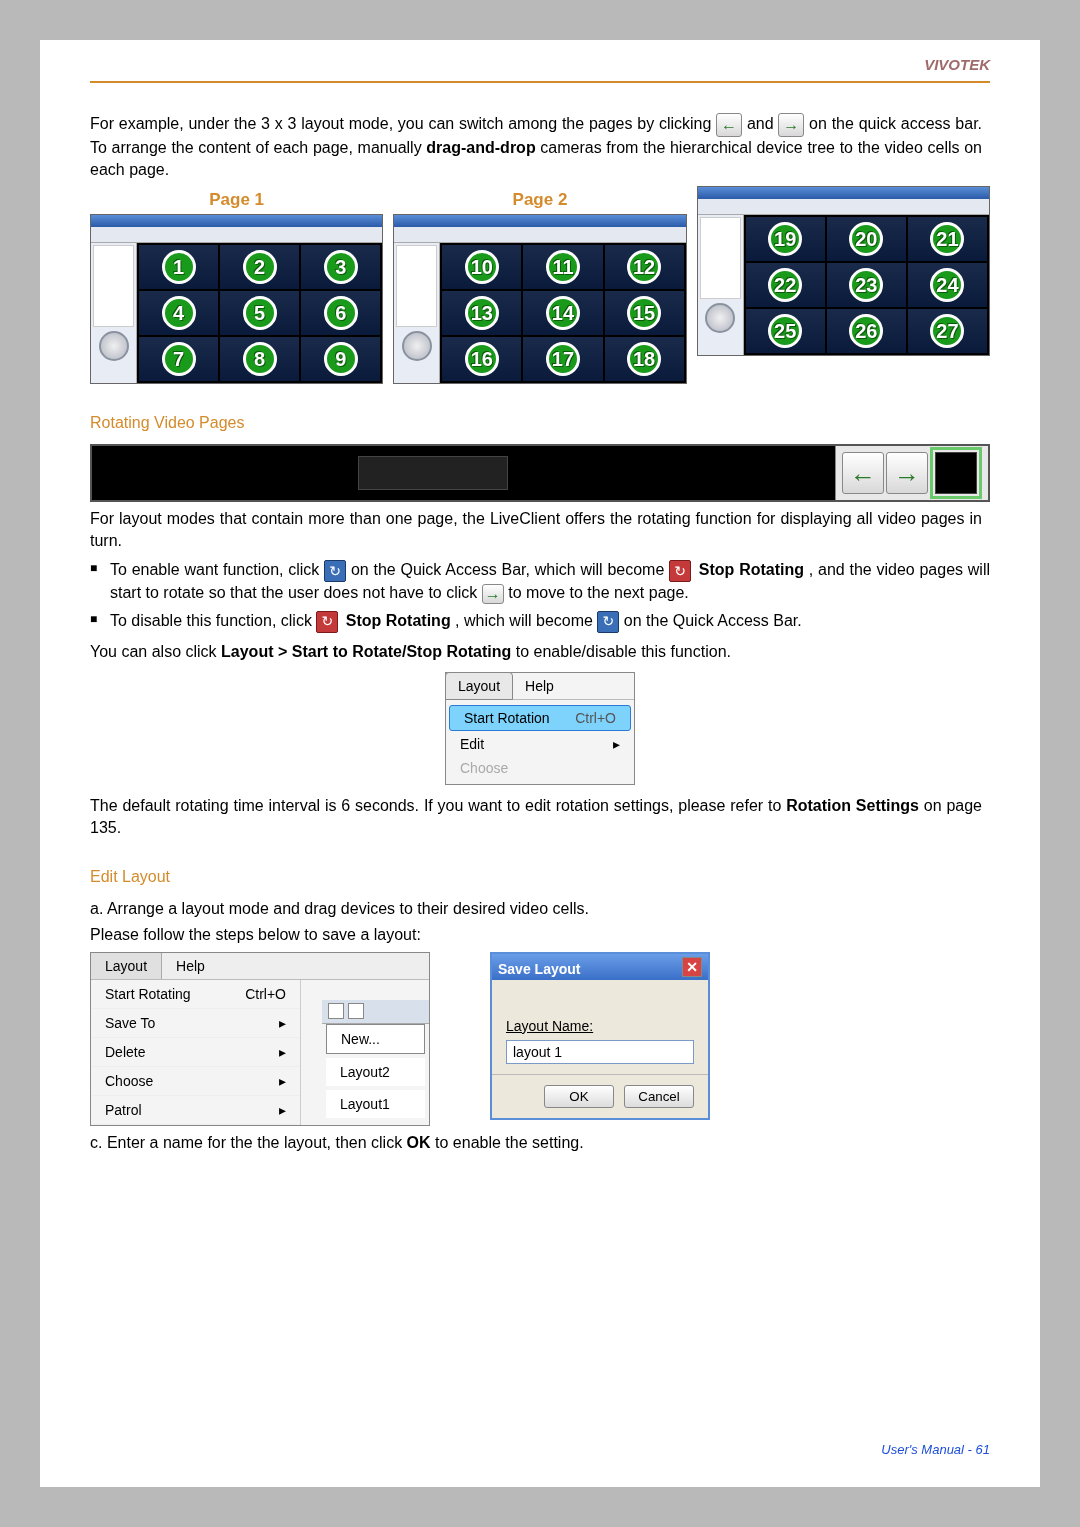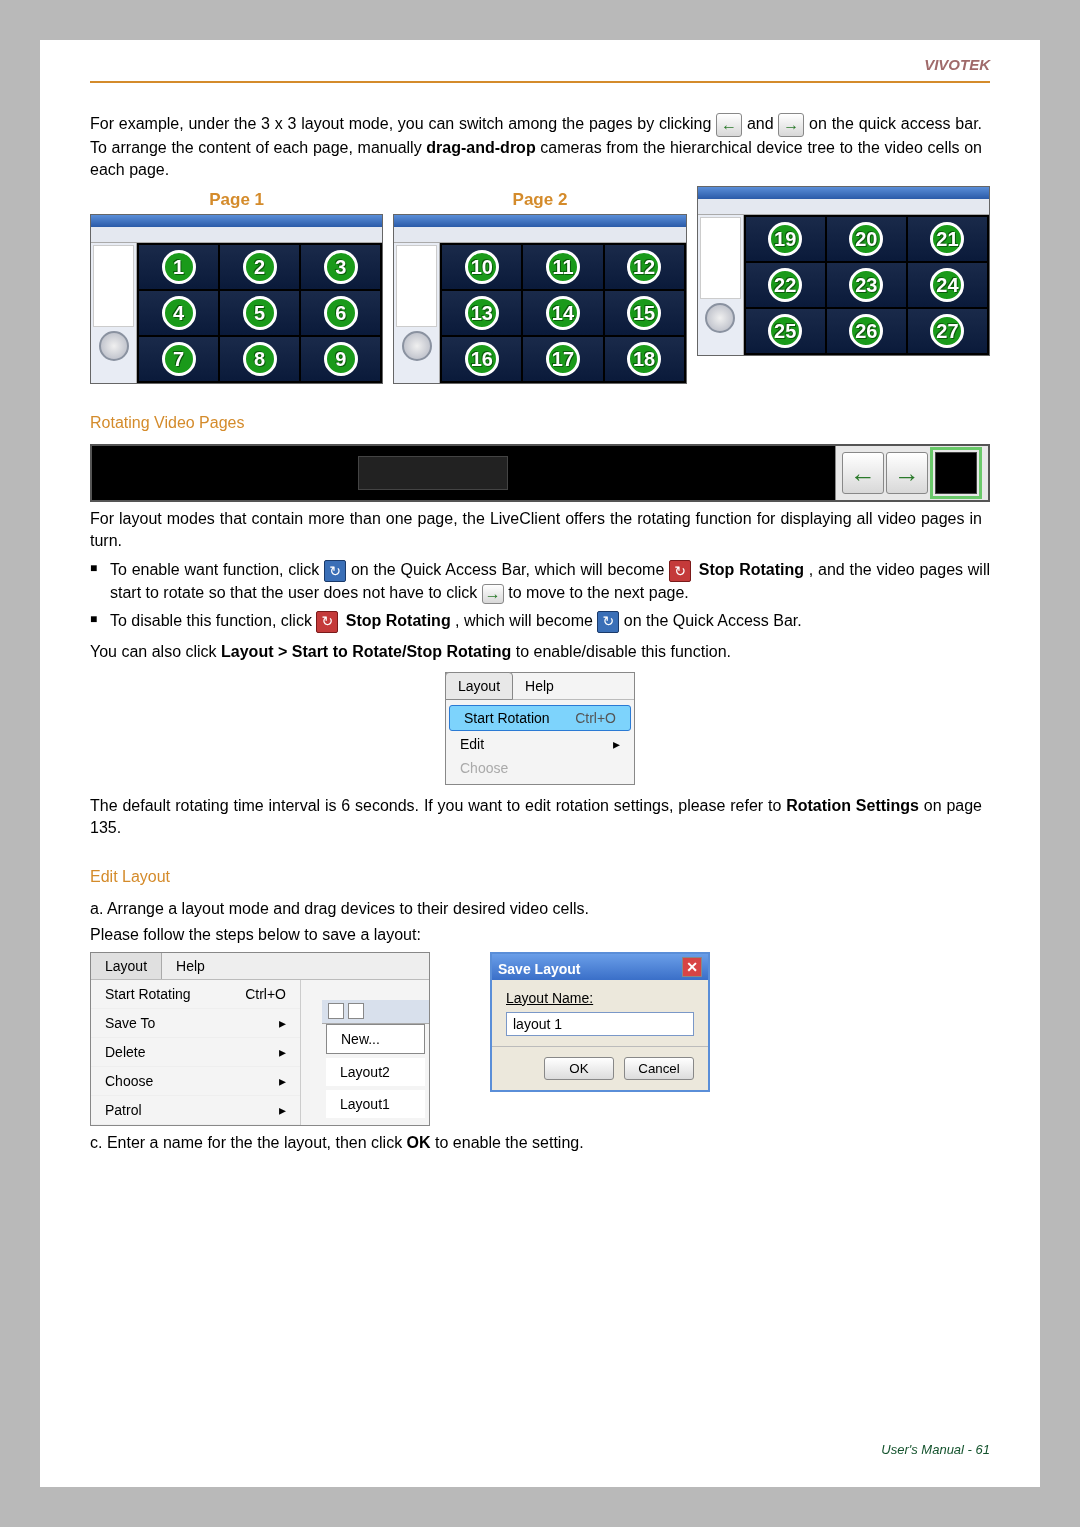--- a/index.html
+++ b/index.html
@@ -162,30 +162,30 @@
   .layout-menu2 .icons .ic { width:16px; height:16px; border:1px solid #888; background:#fff; }
 
   .dialog {
     width:220px; border:2px solid #5a8ed8; background:#ece8dc; font-size:14px;
   }
   .dialog .dlg-title {
     display:flex; justify-content:space-between; align-items:flex-end;
     background:linear-gradient(#6a9ee8,#3a6fc8); color:#fff; padding:3px 6px; font-weight:bold;
   }
   .dialog .close { width:20px; height:20px; background:#d84444; color:#fff; display:flex; align-items:center; justify-content:center; border:1px solid #888; font-weight:bold; }
-  .dialog .dlg-body { padding:10px 14px; }
+  .dialog .dlg-body { padding:10px 14px;margin-top:28px; }
   .dialog label { display:block; margin-bottom:6px; text-decoration:underline; }
   .dialog input[type=text] { width:100%; padding:3px 6px; border:1px solid #7a98c8; background:#fff; font-size:14px; }
   .dialog .divider { border-top:1px solid #bbb; margin:10px -14px; }
   .dialog .btns { display:flex; justify-content:flex-end; gap:10px; }
   .dialog .btns button { width:70px; padding:3px 0; border:1px solid #888; background:linear-gradient(#fff,#dcdcdc); border-radius:3px; }
 
   .footer {
     position:absolute; bottom:30px; right:50px;
-    color:#14532d; font-style:italic; font-size:13px;
+    color:#1d4ed8; font-style:italic; font-size:13px;
   }
 </style>
 </head>
 <body>
 
 <div class="page">
 
   <div class="header-bar">VIVOTEK</div>
   <div class="header-line"></div>
 

